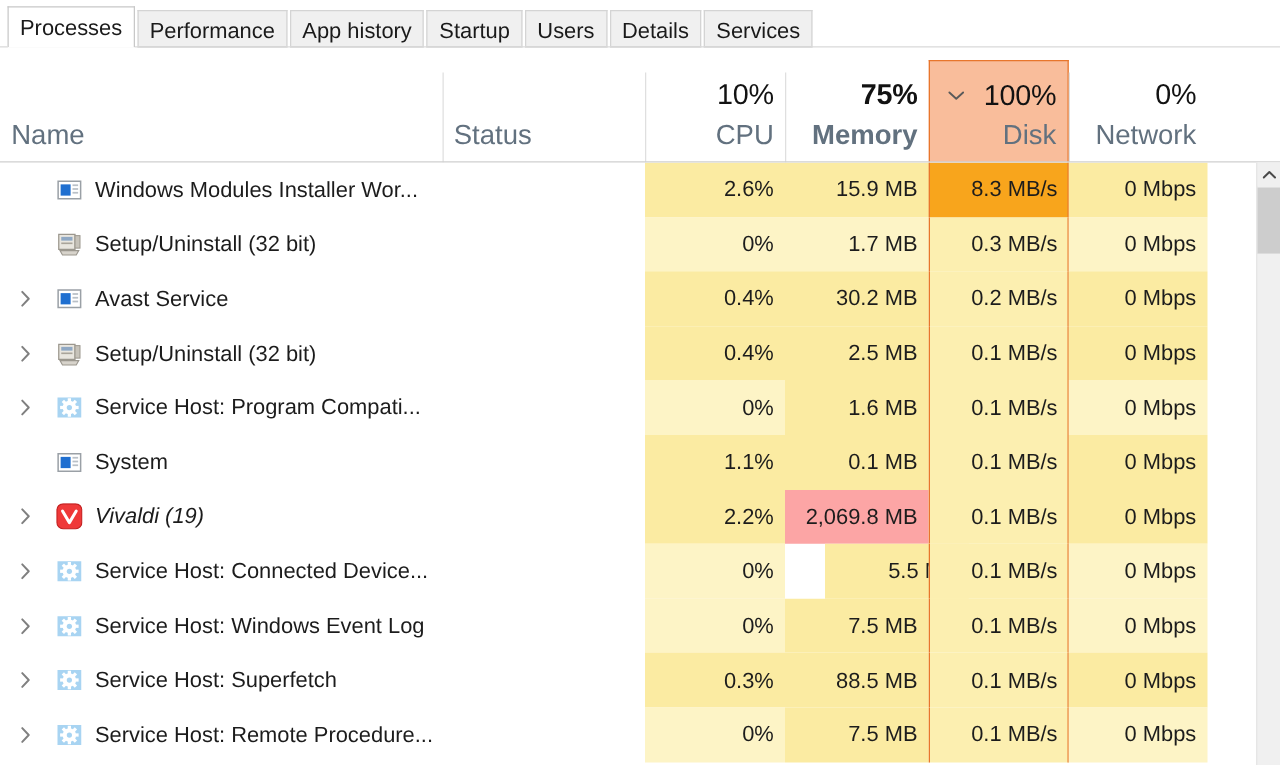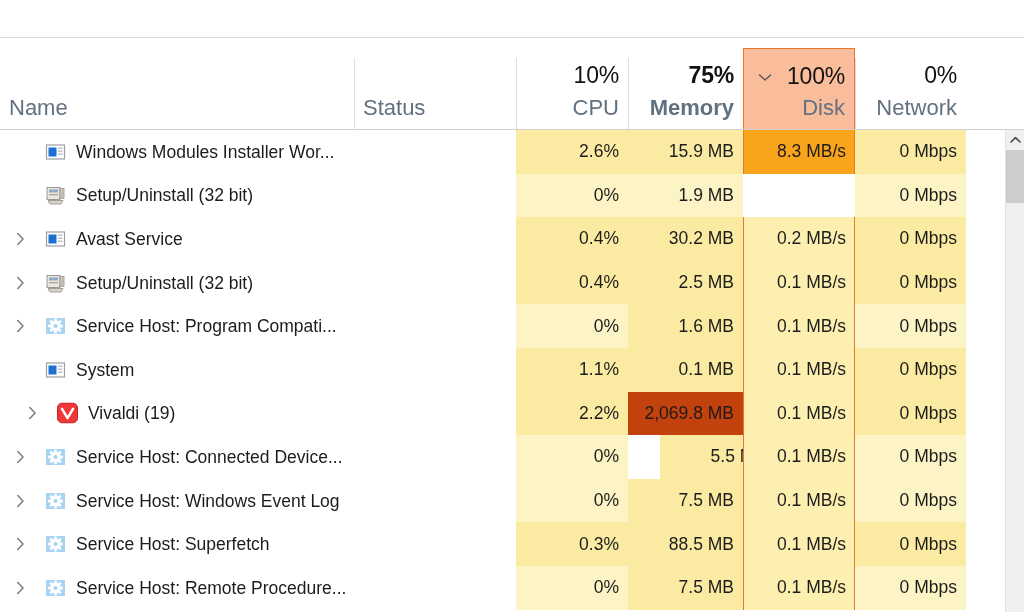--- a/index.html
+++ b/index.html
@@ -173,21 +173,21 @@
     top: 50%;
     transform: translateY(-50%);
     font-size: 17.5px;
     color: #1c1c1c;
     white-space: nowrap;
   }
   .h-lo    { background: #fdf4c6; }
   .h-mid   { background: #fbeba2; }
   .h-disk  { background: #fcefb0; }
   .h-hot   { background: #f8a51c; }
-  .h-warm  { background: #c2410c; }
+  .h-warm  { background: #fca5a5; }
 
   .disk-col-border-l, .disk-col-border-r {
     position: absolute;
     top: 0; width: 1px; height: 43.6px;
     background: #e8762c;
   }
 
   
   .scrollbar {
     position: absolute;
@@ -219,20 +219,29 @@
     left: 0; top: 73px;
     width: 18px; bottom: 0;
     background: #f0f0f0;
   }
 </style>
 </head>
 <body>
 
 <div id="app">
 
+  <div class="tabbar" id="tabbar">
+      <div class="tab selected">Processes</div>
+      <div class="tab">Performance</div>
+      <div class="tab">App history</div>
+      <div class="tab">Startup</div>
+      <div class="tab">Users</div>
+      <div class="tab">Details</div>
+      <div class="tab">Services</div>
+    </div>
   <div class="tabbar-underline"></div>
 
   <div class="colhead" id="colhead">
       <div class="hcell left" style="left: 0px; width: 354px;">
         <div class="hlabel">Name</div>
       </div>
       <div class="hcell left" style="left: 354px; width: 162px;">
         <div class="hdiv"></div>
         <div class="hlabel">Status</div>
       </div>
@@ -285,21 +294,22 @@
               <rect x="2" y="3" width="13" height="12" fill="#e9e6df" stroke="#9b978e" stroke-width="1"></rect>
               <rect x="4" y="5" width="9" height="3" fill="#8fa8c4"></rect>
               <rect x="4" y="9.5" width="9" height="1.3" fill="#a9a49a"></rect>
               <path d="M3 16 L18 16 L16 19.5 L5 19.5 Z" fill="#d7d3cb" stroke="#9b978e" stroke-width="0.9"></path>
               <rect x="15" y="4" width="4" height="10" fill="#c7c3ba" stroke="#9b978e" stroke-width="0.8"></rect>
             </svg></span>
           <span class="proc-label">Setup/Uninstall (32 bit)</span>
         </div>
         <div class="cell name" style="left: 354px; width: 162px;"></div>
         <div class="cell num h-lo" style="left: 516px; width: 112px;">0%</div>
-        <div class="cell num h-lo" style="left: 628px; width: 115px;">1.9 MB</div>
+        <div class="cell num h-lo" style="left: 628px; width: 115px;">1.7 MB</div>
+        <div class="cell num h-disk" style="left: 743px; width: 112px;"><div class="disk-col-border-l" style="left: 0px;"></div><div class="disk-col-border-r" style="right: 0px;"></div>0.3 MB/s</div>
         <div class="cell num h-lo" style="left: 855px; width: 111px;">0 Mbps</div>
       </div>
       <div class="row">
         <div class="cell name" style="left: 0px; width: 354px;">
           <span class="expander">
             <svg width="9" height="14" viewBox="0 0 9 14">
               <path d="M1.8 1.5 L7 7 L1.8 12.5" fill="none" stroke="#808080" stroke-width="1.6" stroke-linecap="round" stroke-linejoin="round"></path>
             </svg>
           </span>
           <span class="proc-icon"><svg width="21" height="21" viewBox="0 0 21 21">
@@ -382,21 +392,21 @@
             </svg></span>
           <span class="proc-label">System</span>
         </div>
         <div class="cell name" style="left: 354px; width: 162px;"></div>
         <div class="cell num h-mid" style="left: 516px; width: 112px;">1.1%</div>
         <div class="cell num h-mid" style="left: 628px; width: 115px;">0.1 MB</div>
         <div class="cell num h-disk" style="left: 743px; width: 112px;"><div class="disk-col-border-l" style="left: 0px;"></div><div class="disk-col-border-r" style="right: 0px;"></div>0.1 MB/s</div>
         <div class="cell num h-mid" style="left: 855px; width: 111px;">0 Mbps</div>
       </div>
       <div class="row">
-        <div class="cell name" style="left: 12px; width: 354px;">
+        <div class="cell name" style="left: 0px; width: 354px; font-style: italic;">
           <span class="expander">
             <svg width="9" height="14" viewBox="0 0 9 14">
               <path d="M1.8 1.5 L7 7 L1.8 12.5" fill="none" stroke="#808080" stroke-width="1.6" stroke-linecap="round" stroke-linejoin="round"></path>
             </svg>
           </span>
           <span class="proc-icon"><svg width="21" height="21" viewBox="0 0 21 21">
               <rect x="0.5" y="0.5" width="20" height="20" rx="5" ry="5" fill="#ef3939" stroke="#c22121" stroke-width="1"></rect>
               <path d="M5 6.3 L10.5 15.6 L16 6.3" fill="none" stroke="#ffffff" stroke-width="2.4" stroke-linecap="round" stroke-linejoin="round"></path>
             </svg></span>
           <span class="proc-label">Vivaldi (19)</span>

